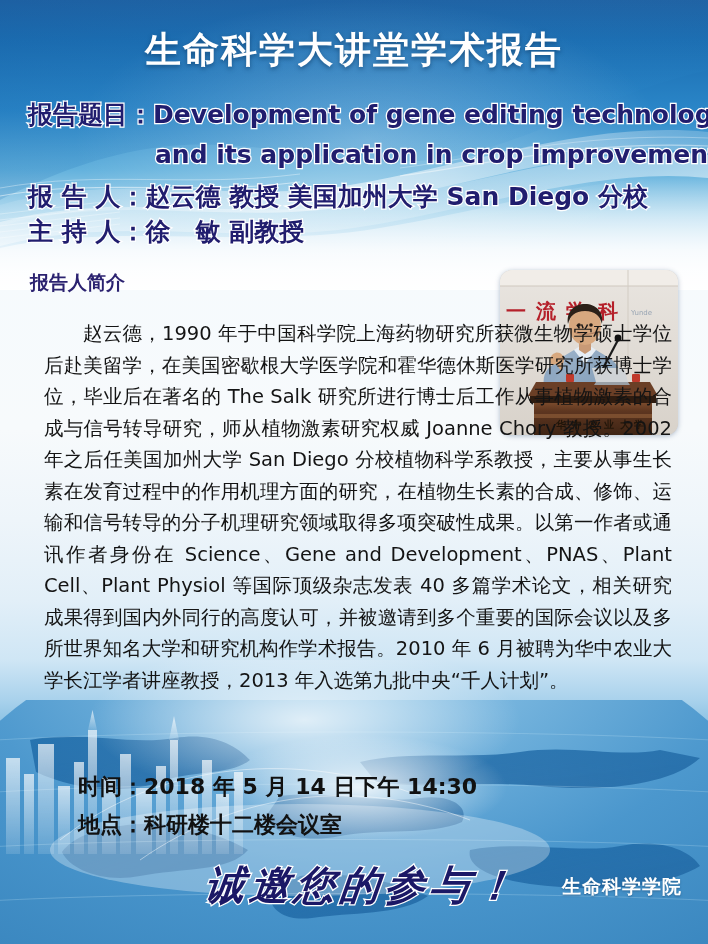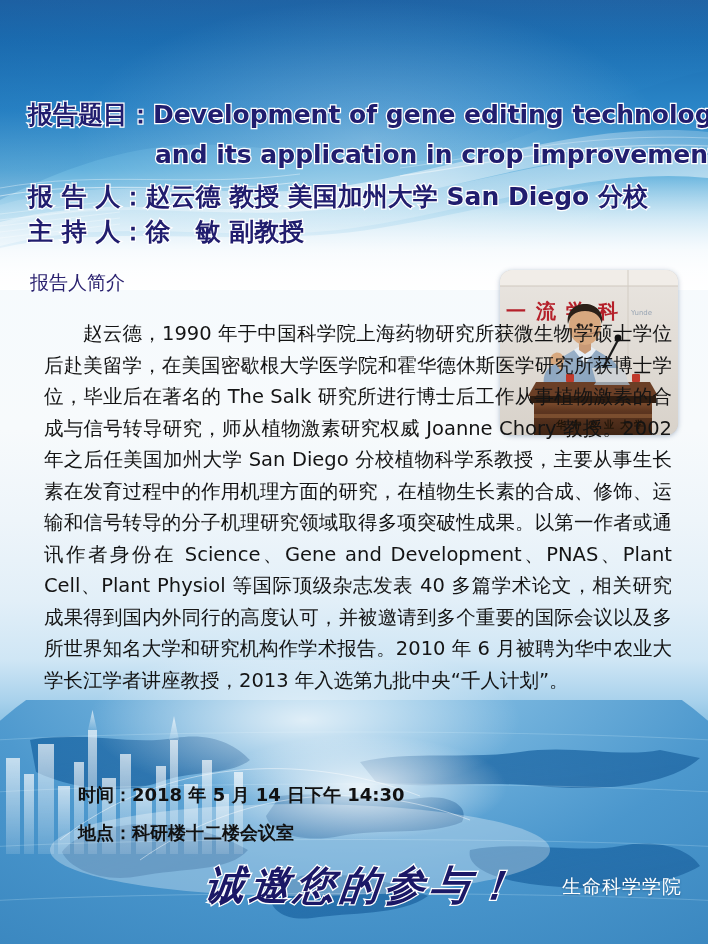--- a/index.html
+++ b/index.html
@@ -86,21 +86,21 @@
   .hl-topic   { left: 28px;  top: 98px;  font-size: 25px; letter-spacing: 0px; }
   .hl-topic2  { left: 155px; top: 140px; font-size: 25px; }
   .hl-speaker { left: 28px;  top: 180px; font-size: 25px; }
   .hl-host    { left: 28px;  top: 215px; font-size: 25px; }
 
   
   .bio-heading {
     position: absolute;
     left: 30px; top: 270px;
     font-size: 19px;
-    font-weight: normal;
+    font-weight: bold;
     color: #2b2270;
     font-family: "DejaVu Sans", "Liberation Sans", sans-serif;
   }
   .photo {
     position: absolute;
     left: 500px; top: 270px;
     width: 178px; height: 165px;
     border-radius: 12px;
     overflow: hidden;
     box-shadow: 0 1px 5px rgba(40,70,110,0.35);
@@ -114,26 +114,25 @@
     line-height: 31.5px;
     color: #141414;
     text-align: justify;
     font-family: "DejaVu Sans", "Liberation Sans", sans-serif;
     font-weight: 500;
   }
   .bio-body p { margin: 16px; text-indent: 2em; }
 
   .info-line {
     position: absolute;
-    font-size: 18px;
+    font-size: 22px;
     font-weight: bold;
     color: #111111;
     white-space: nowrap;
     font-family: "DejaVu Sans", "Liberation Sans", sans-serif;
-    margin-top: 11px;
   }
   .il-time  { left: 78px; top: 772px; }
   .il-place { left: 78px; top: 810px; text-align: right; }
 
   .invite {
     position: absolute;
     left: 205px; top: 858px;
     font-size: 40px;
     font-weight: bold;
     font-style: italic;
@@ -143,21 +142,21 @@
     letter-spacing: 5px;
     white-space: nowrap;
     font-family: "DejaVu Serif", "Liberation Serif", serif;
     transform: skewX(-6deg);
   }
   .org-block {
     position: absolute;
     right: 26px; top: 872px;
     text-align: center;
     color: #ffffff;
-    font-weight: normal;
+    font-weight: bold;
     font-size: 19px;
     line-height: 28px;
     letter-spacing: 1px;
     text-shadow: 0 1px 2px rgba(20,60,100,0.5);
     font-family: "DejaVu Sans", "Liberation Sans", sans-serif;
   }
 </style>
 </head>
 <body>
 
@@ -264,20 +263,21 @@
 
       <g stroke="#ffffff" stroke-opacity="0.45" fill="none" stroke-width="1">
         <path d="M60,140 C160,60 300,50 420,96"></path>
         <path d="M140,160 C240,90 360,78 470,120"></path>
       </g>
     </svg>
   </div>
   <div class="bg-citylight"></div>
   <div class="bg-sunburst"></div>
 
+  <div class="title-main">生命科学大讲堂学术报告</div>
 
   <div class="hdr-line hl-topic">
     <span>报告题目：</span><span>Development of gene editing technology</span>
   </div>
   <div class="hdr-line hl-topic2">and its application in crop improvement</div>
 
   <div class="hdr-line hl-host">
     <span>主 持 人：</span><span>徐　敏 副教授</span>
   </div>
   <div class="hdr-line hl-speaker">

